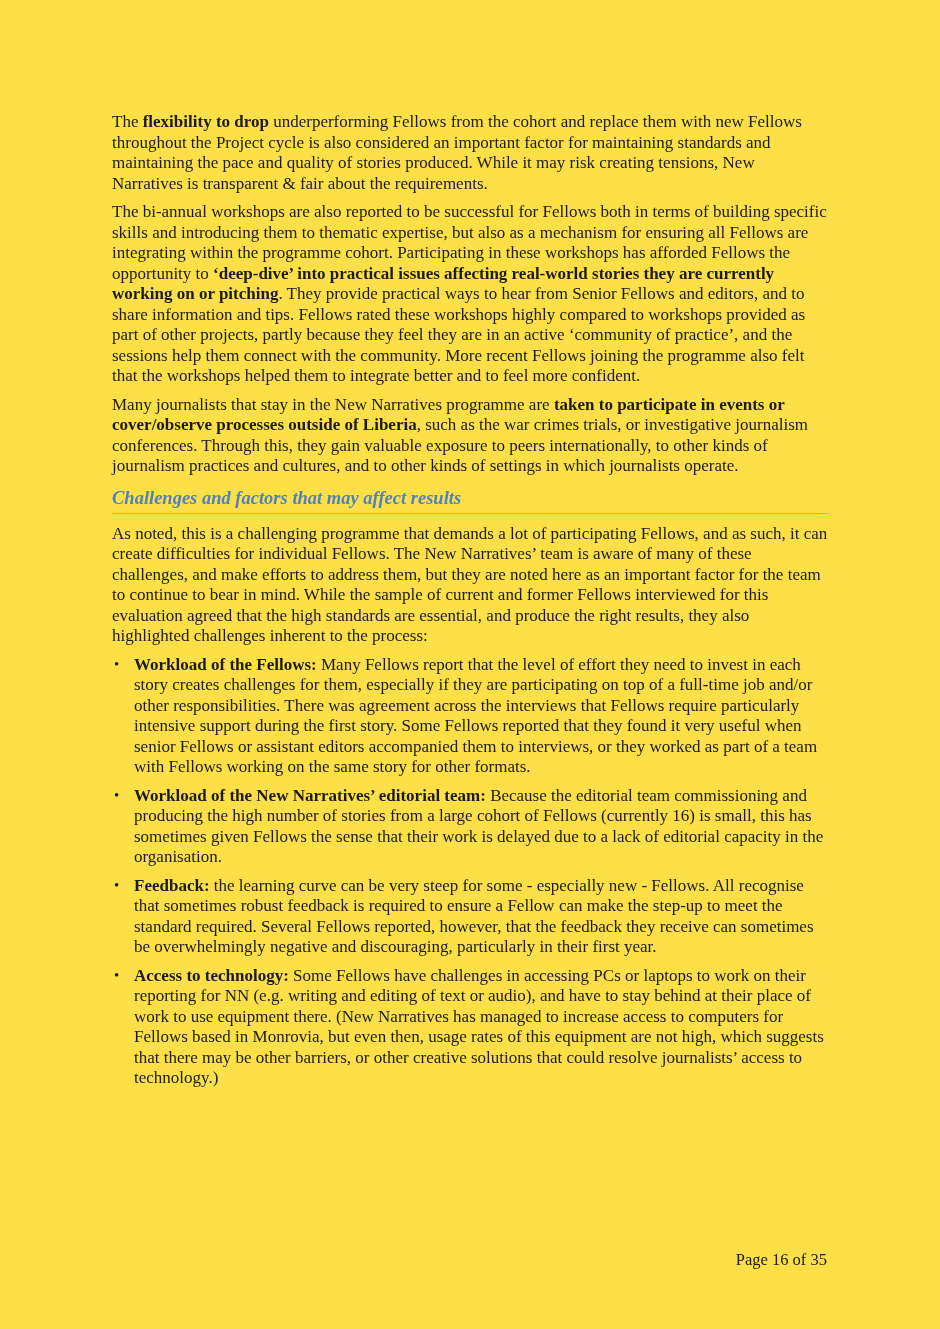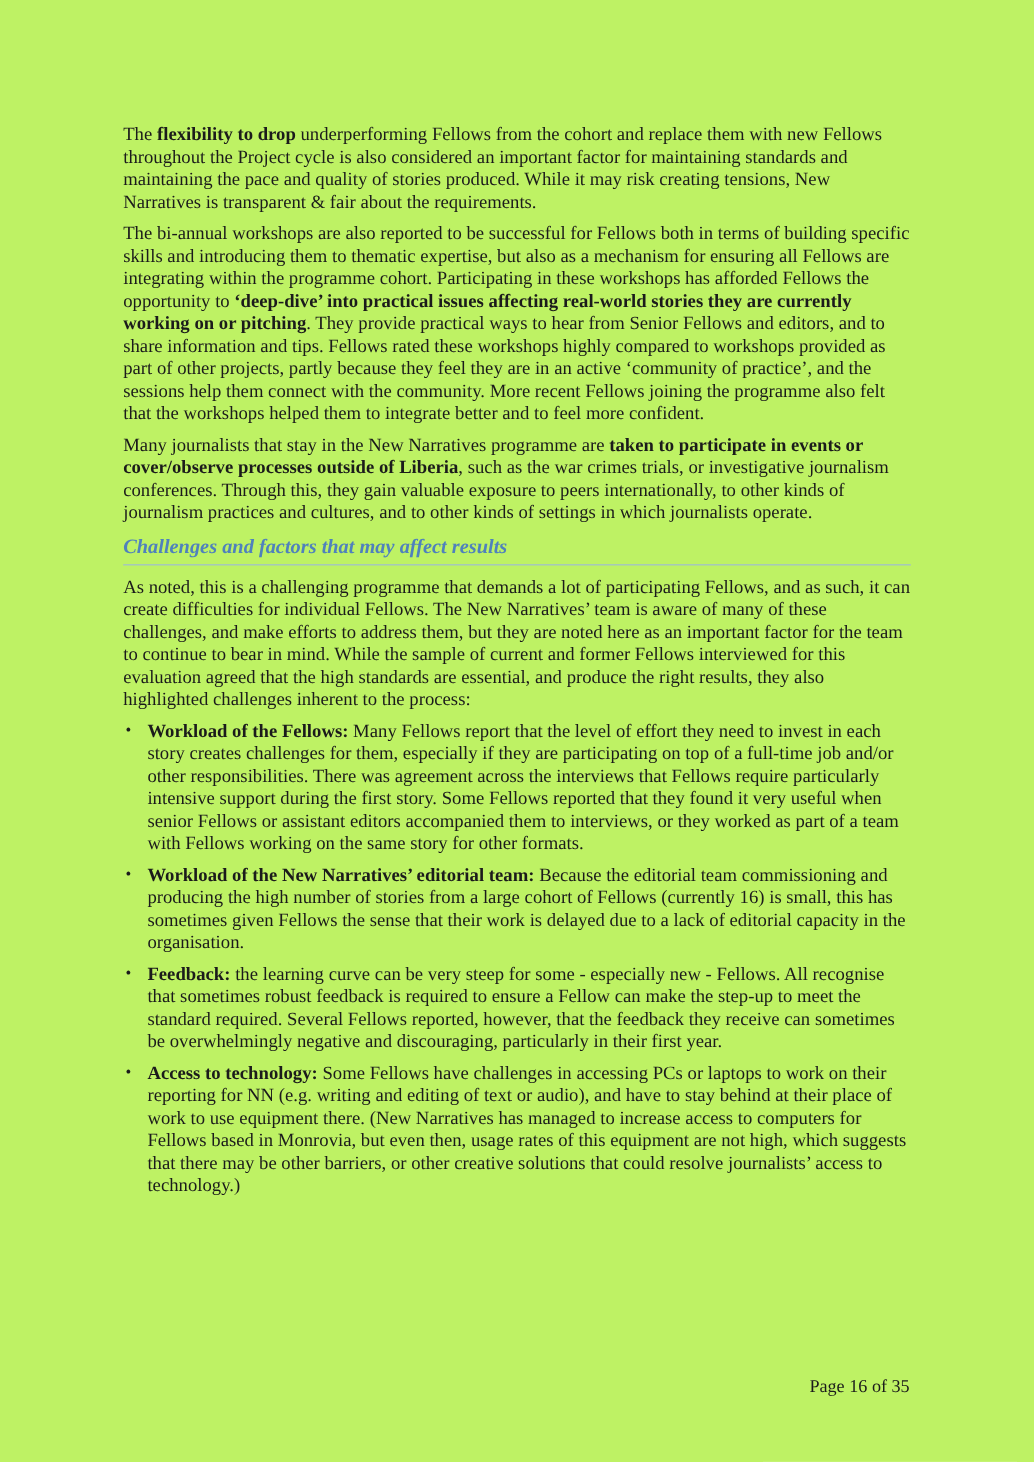--- a/index.html
+++ b/index.html
@@ -1,21 +1,21 @@
 <!DOCTYPE html>
 <html><head>
 <meta charset="utf-8">
 <style>
   * { box-sizing: border-box; }
   html, body { margin: 0; padding: 0; background: #ffffff; }
   .page {
     position: relative;
     width: 940px;
     height: 1329px;
-    background: #bef264;
+    background: #fde047;
     font-family: "Liberation Serif", "DejaVu Serif", serif;
     color: #1b1b1b;
     overflow: hidden;
   }
   .content {
     position: absolute;
     left: 112px;
     top: 112px;
     width: 716px;
   }

